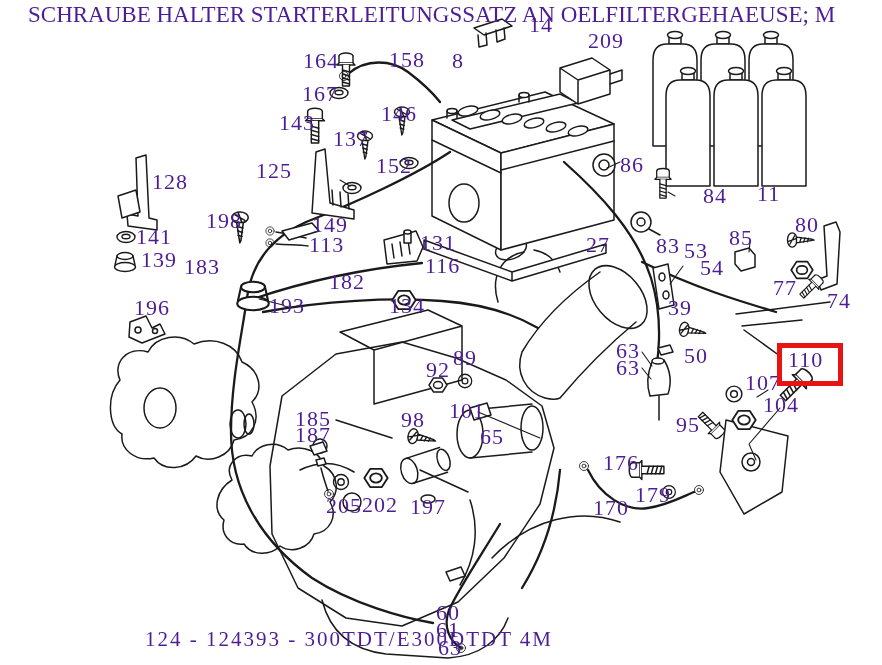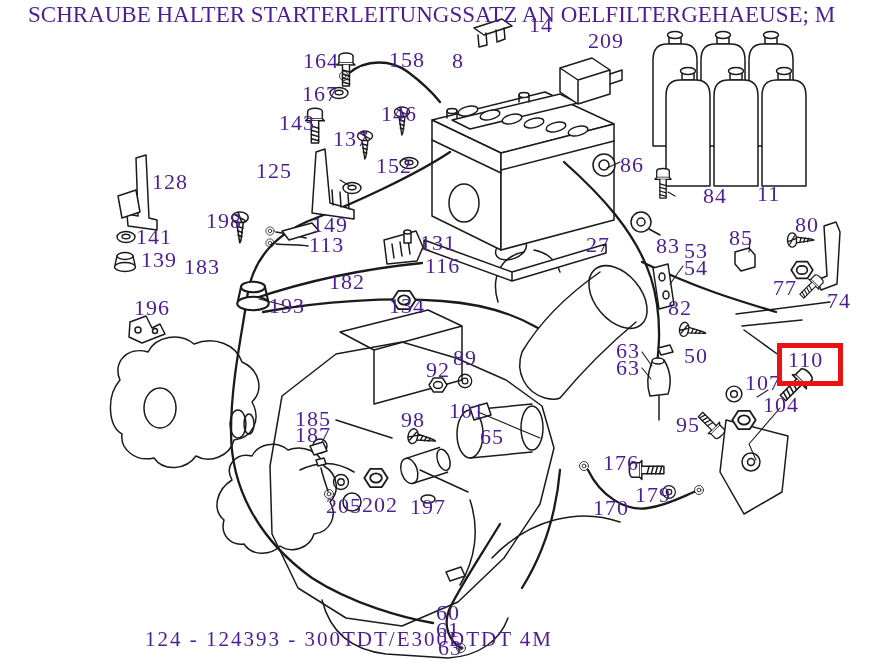--- a/index.html
+++ b/index.html
@@ -274,26 +274,26 @@
       <span class="callout" style="left: 269px; top: 295px;">193</span>
       <span class="callout" style="left: 420px; top: 232px;">131</span>
       <span class="callout" style="left: 425px; top: 255px;">116</span>
       <span class="callout" style="left: 389px; top: 295px;">134</span>
       <span class="callout" style="left: 620px; top: 154px;">86</span>
       <span class="callout" style="left: 671px; top: 185px; margin-left: 32px;">84</span>
       <span class="callout" style="left: 757px; top: 183px;">11</span>
       <span class="callout" style="left: 586px; top: 234px;">27</span>
       <span class="callout" style="left: 656px; top: 235px;">83</span>
       <span class="callout" style="left: 684px; top: 240px;">53</span>
-      <span class="callout" style="left: 684px; top: 257px;">54</span>
+      <span class="callout" style="left: 700px; top: 257px;">54</span>
       <span class="callout" style="left: 729px; top: 227px;">85</span>
       <span class="callout" style="left: 795px; top: 214px;">80</span>
       <span class="callout" style="left: 773px; top: 277px;">77</span>
       <span class="callout" style="left: 827px; top: 290px;">74</span>
-      <span class="callout" style="left: 668px; top: 297px;">82</span>
+      <span class="callout" style="left: 668px; top: 297px;">39</span>
       <span class="callout" style="left: 616px; top: 340px;">63</span>
       <span class="callout" style="left: 616px; top: 357px;">63</span>
       <span class="callout" style="left: 668px; top: 345px; margin-left: 16px;">50</span>
       <span class="callout" style="left: 788px; top: 349px;">110</span>
       <span class="callout" style="left: 745px; top: 372px;">107</span>
       <span class="callout" style="left: 763px; top: 394px;">104</span>
       <span class="callout" style="left: 676px; top: 414px;">95</span>
       <span class="callout" style="left: 603px; top: 452px;">176</span>
       <span class="callout" style="left: 635px; top: 484px;">179</span>
       <span class="callout" style="left: 593px; top: 497px;">170</span>

